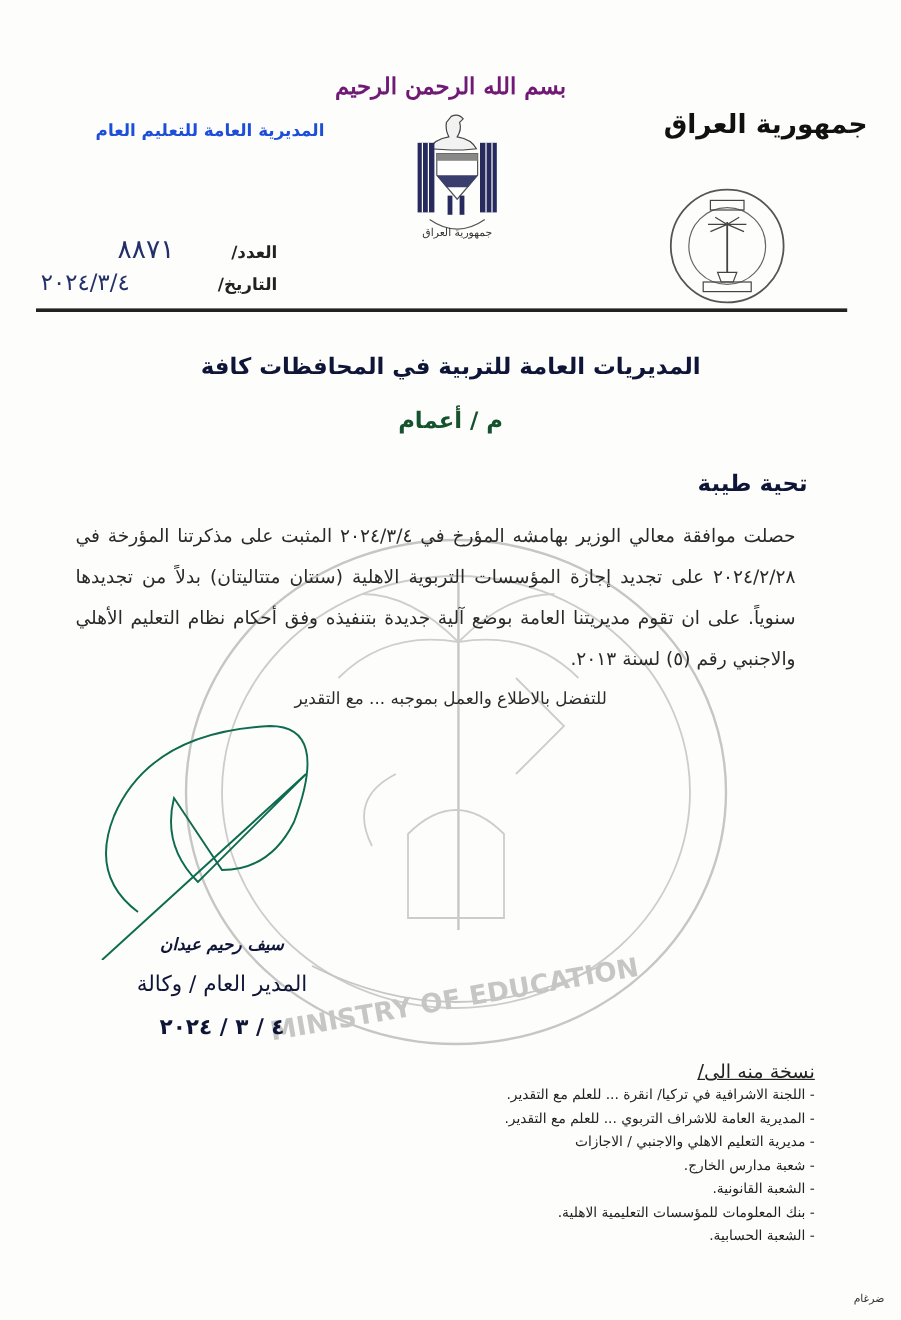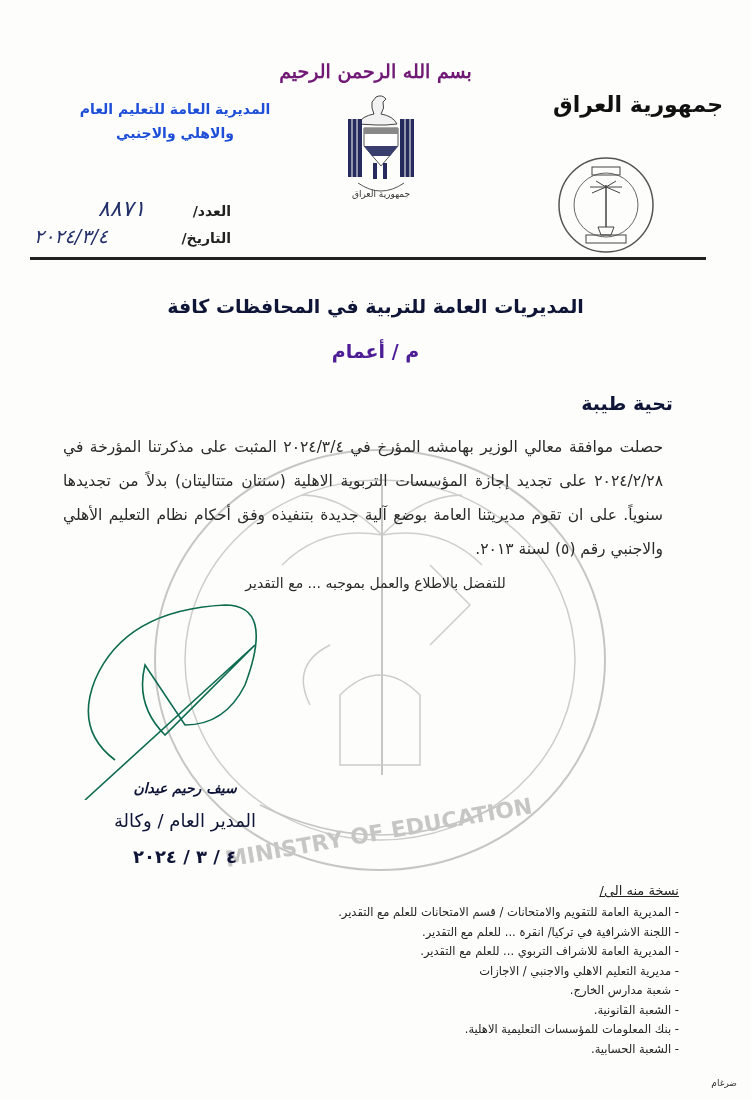--- a/index.html
+++ b/index.html
@@ -6,49 +6,48 @@
   body {
     width: 751px; height: 1100px; background: #fdfdfb; position: relative; overflow: hidden;
     font-family: "DejaVu Sans", sans-serif; color: #1a1a1a;
   }
   .abs { position: absolute; }
   .rtl { direction: rtl; }
   .basmala { left: 0; width: 751px; top: 60px; text-align: center; font-size: 19px; font-weight: bold; font-family: "DejaVu Serif", serif; color: #701a75; }
   .hdr-right { right: 28px; top: 88px; text-align: right; font-size: 22px; line-height: 33px; font-weight: bold; color: #111; font-family: "DejaVu Sans", sans-serif; }
   .hdr-left { left: 60px; top: 97px; width: 230px; text-align: center; font-size: 14px; line-height: 24px; font-weight: bold; color: #1d4ed8; }
   .meta-row { font-size: 14px; font-weight: bold; color: #222; }
-  .hand { font-family: "DejaVu Sans", sans-serif; color: #23306a; font-size: 22px; letter-spacing: 4px; font-style: italic; }
+  .hand { font-family: "DejaVu Sans", sans-serif; color: #23306a; font-size: 22px; letter-spacing: 4px; }
   .rule { left: 30px; top: 257px; width: 676px; height: 3px; background: #222; }
   .addressee { left: 0; width: 751px; top: 295px; text-align: center; font-size: 19px; font-weight: 900; color: #0f1537; }
-  .subject { left: 0; width: 751px; top: 340px; text-align: center; font-size: 19px; font-weight: 900; color: #4c1d95; }
+  .subject { left: 0; width: 751px; top: 340px; text-align: center; font-size: 19px; font-weight: 900; color: #14532d; }
   .greeting { right: 78px; top: 392px; font-size: 19px; font-weight: 900; color: #0f1537; }
   .body-p { right: 88px; top: 430px; width: 600px; text-align: justify; text-align-last: right; font-size: 15.5px; line-height: 34px; color: #2a2a2a; }
   .closing { left: 0; width: 751px; top: 575px; text-align: center; font-size: 14px; color: #2a2a2a; }
   .sig-name { left: 100px; top: 780px; width: 170px; text-align: center; font-size: 14px; font-weight: 900; color: #0f1537; font-style: italic; }
   .sig-title { left: 100px; top: 810px; width: 170px; text-align: center; font-size: 18px; font-weight: 400; color: #0f1537; }
   .sig-date { left: 100px; top: 846px; width: 170px; text-align: center; font-size: 18px; font-weight: bold; color: #0f1537; }
-  .cc-title { right: 72px; top: 883px; font-size: 13px; color: #222; text-decoration: underline; }
+  .cc-title { right: 72px; top: 883px; font-size: 16px; color: #222; text-decoration: underline; }
   .cc-list { right: 72px; top: 903px; width: 420px; list-style: none; margin: 0; padding: 0; font-size: 11.5px; line-height: 19.5px; color: #222; }
   .cc-list li::before { content: "- "; }
   .typist { right: 14px; top: 1078px; font-size: 9px; color: #333; }
   .stamp { left: 150px; top: 445px; width: 460px; height: 430px; opacity: 0.55; }
   .signature { left: 55px; top: 600px; width: 280px; height: 200px; }
 </style>
 </head>
 <body>
 
 <div class="abs basmala rtl">بسم الله الرحمن الرحيم</div>
 
 <div class="abs hdr-right rtl">
   <div>جمهورية العراق</div>
 </div>
 
 <div class="abs hdr-left rtl">
   <div>المديرية العامة للتعليم العام</div>
-  <div>والاهلي والاجنبي</div>
 </div>
 
 <svg class="abs" style="left:338px;top:93px;" width="86" height="112" viewBox="0 0 86 112">
   <path d="M38 4 q6 -3 10 2 l-3 3 q2 6 -2 12 q12 2 16 10 L48 32 L38 32 L20 31 q4 -8 16 -10 q-3 -6 -2 -12 z" fill="#f2f2f2" stroke="#444" stroke-width="1"></path>
   <rect x="10" y="26" width="14" height="58" fill="#262a5c"></rect>
   <rect x="62" y="26" width="14" height="58" fill="#262a5c"></rect>
   <line x1="14" y1="26" x2="14" y2="84" stroke="#fff" stroke-width="1"></line>
   <line x1="19" y1="26" x2="19" y2="84" stroke="#fff" stroke-width="1"></line>
   <line x1="67" y1="26" x2="67" y2="84" stroke="#fff" stroke-width="1"></line>
   <line x1="72" y1="26" x2="72" y2="84" stroke="#fff" stroke-width="1"></line>
@@ -98,21 +97,20 @@
 <svg class="abs signature" viewBox="0 0 280 200">
   <path d="M60 160 q-40 -30 -20 -80 q30 -70 130 -75 q50 0 20 80 q-20 40 -60 40 l-40 -60 q-10 40 20 70 l90 -90 L30 200" fill="none" stroke="#0d6b4f" stroke-width="1.6"></path>
 </svg>
 
 <div class="abs sig-name rtl">سيف رحيم عيدان</div>
 <div class="abs sig-title rtl">المدير العام / وكالة</div>
 <div class="abs sig-date rtl">٤ / ٣ / ٢٠٢٤</div>
 
 <div class="abs cc-title rtl">نسخة منه الى/</div>
 <ul class="abs cc-list rtl">
-  <li>المديرية العامة للتقويم والامتحانات / قسم الامتحانات للعلم مع التقدير.</li>
   <li>اللجنة الاشرافية في تركيا/ انقرة ... للعلم مع التقدير.</li>
   <li>المديرية العامة للاشراف التربوي ... للعلم مع التقدير.</li>
   <li>مديرية التعليم الاهلي والاجنبي / الاجازات</li>
   <li>شعبة مدارس الخارج.</li>
   <li>الشعبة القانونية.</li>
   <li>بنك المعلومات للمؤسسات التعليمية الاهلية.</li>
   <li>الشعبة الحسابية.</li>
 </ul>
 
 <div class="abs typist rtl">ضرغام</div>

